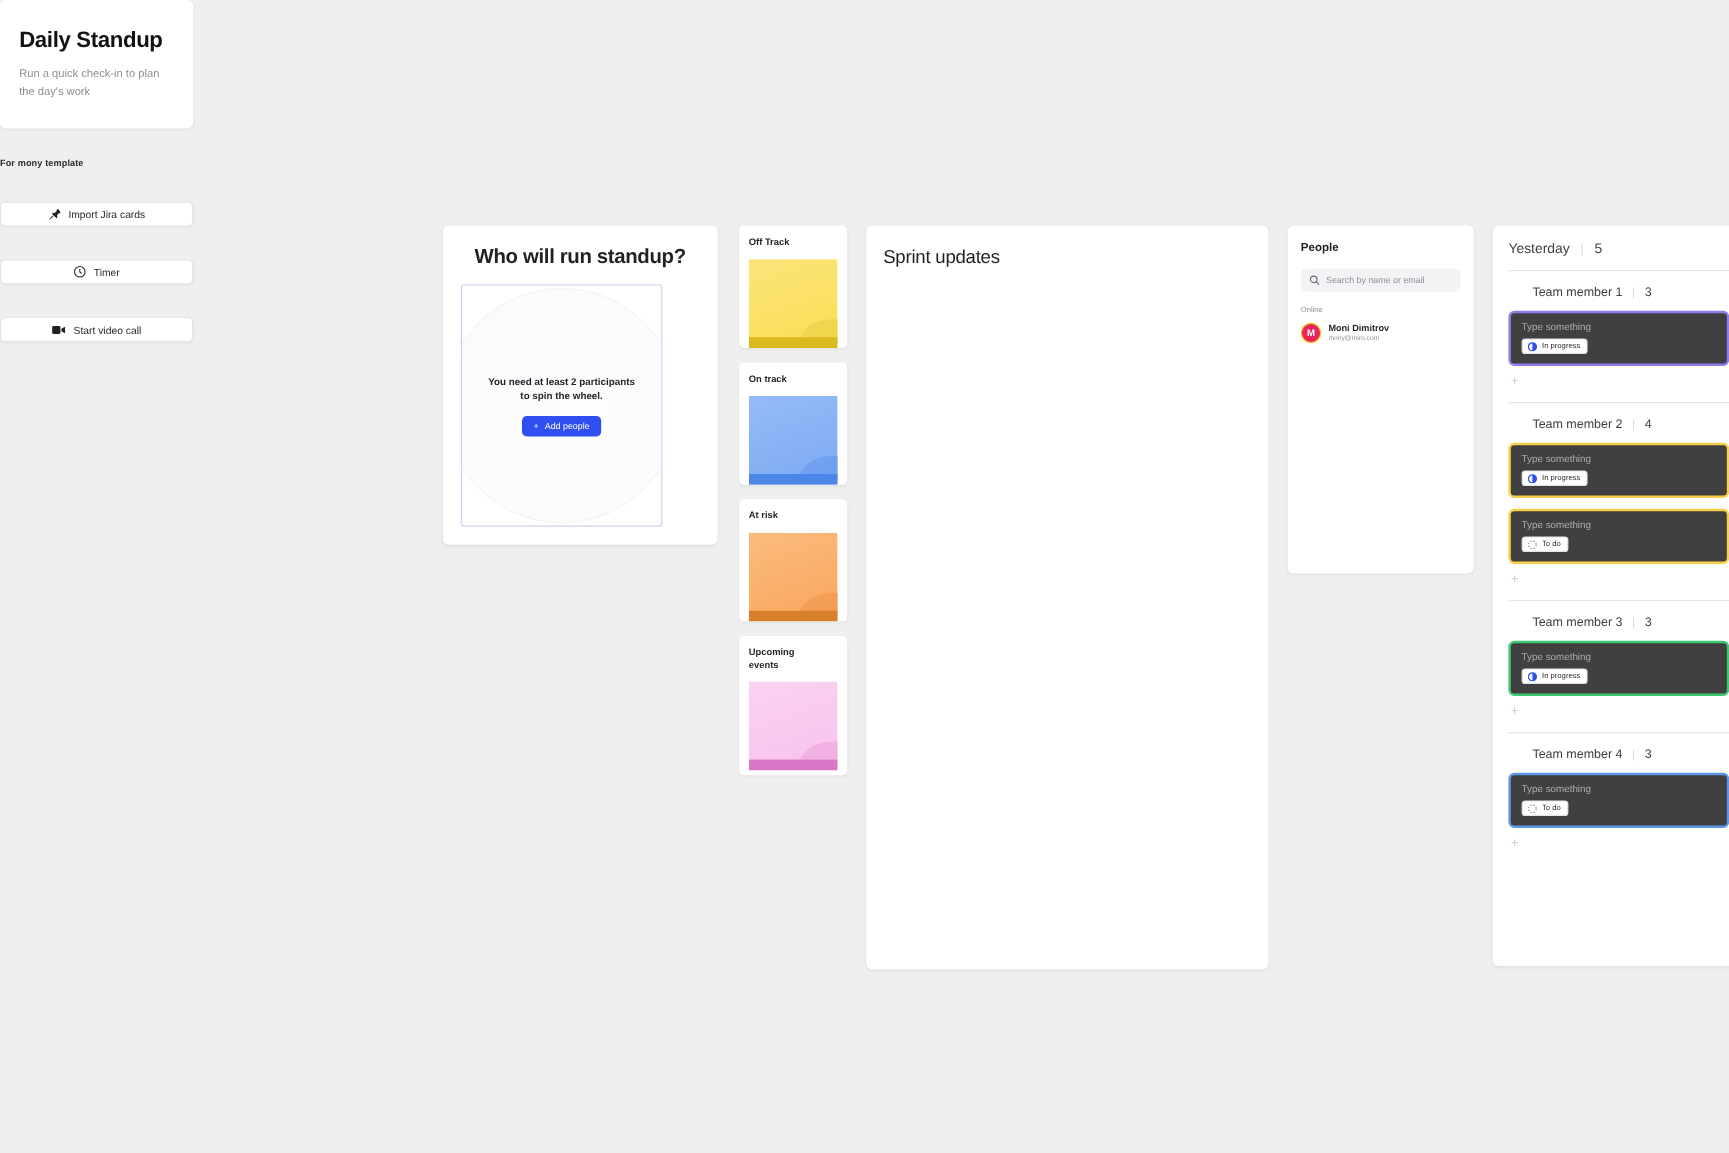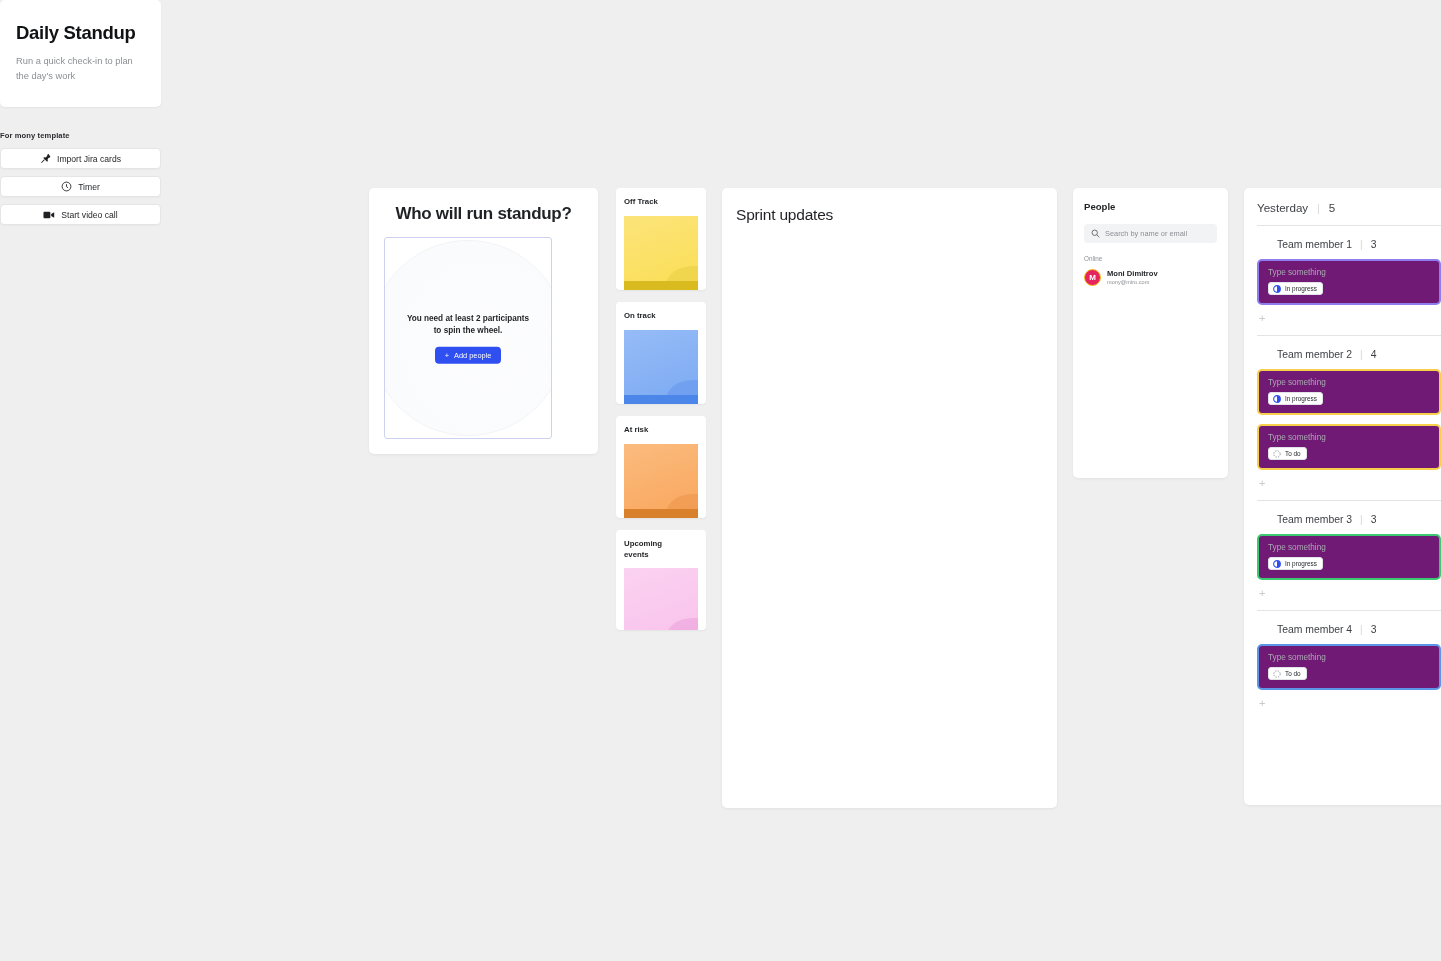--- a/index.html
+++ b/index.html
@@ -47,20 +47,21 @@
     margin-top: 24px; font-size: 7.6px; font-weight: 700;
     color: #2b2d31; letter-spacing: .1px;
   }
   .tmpl-btns { margin-top: 8px; display: flex; flex-direction: column; gap: 7px; }
   .tmpl-btn {
     height: 21px; background: #fff; border: 1px solid #e4e5e7;
     border-radius: 4px; display: flex; align-items: center;
     justify-content: center; gap: 6px;
     font-size: 8.6px; color: #1f2124; cursor: pointer;
     box-shadow: 0 1px 1px rgba(0,0,0,.03);
+    margin-top: 20px;
   }
 
   
   #wheel-panel { left: 369px; top: 188px; width: 229px; height: 266px; padding: 16px 15px; }
   .wheel-title {
     font-size: 17px; font-weight: 600; color: #1f2124;
     text-align: center; letter-spacing: -.3px;
   }
   .wheel-area {
     position: relative; margin-top: 13px; width: 168px; height: 202px;
@@ -142,21 +143,21 @@
   .day-head { display: flex; align-items: baseline; gap: 9px; }
   .day-name { font-size: 11.6px; color: #3c3f44; }
   .day-divider-v { color: #d5d7da; font-size: 10px; }
   .day-count { font-size: 11.6px; color: #3c3f44; }
   .hr { height: 1px; background: #e3e4e6; margin: 11px 0 0 0; }
   .member-head { display: flex; align-items: baseline; gap: 8px; margin-top: 13px; margin-left: 20px; }
   .member-name { font-size: 10.4px; color: #3c3f44; }
   .member-count { font-size: 10.4px; color: #3c3f44; }
   .task-card {
     margin-top: 9px; height: 46px; border-radius: 5px;
-    border: 2px solid #999; background: #701a75; padding: 7px 9px;
+    border: 2px solid #999; background: #404040; padding: 7px 9px;
   }
   .task-ph { font-size: 8.2px; color: #a9abb0; }
   .badge {
     margin-top: 5px; display: inline-flex; align-items: center; gap: 4px;
     border: 1px solid #e2e3e6; border-radius: 3px;
     padding: 1.5px 5px 1.5px 4px; background: #fff;
   }
   .badge span.t { font-size: 6.4px; color: #1f2124; font-weight: 500; }
   .plus-row { margin-top: 7px; font-size: 11px; color: #c7c9cc; padding-left: 2px; cursor: pointer; }
 
@@ -240,21 +241,21 @@
         </div>
       </div>
       <div class="sticky-card" style="height: 102px;">
         <div class="sticky-label">At risk</div>
         <div class="note">
           <div class="face" style="background:linear-gradient(160deg,#fbbb7e 0%,#f9a65c 100%)"></div>
           <div class="curl" style="background:#ef9a51;opacity:.75"></div>
           <div class="strip" style="background:#d9802c"></div>
         </div>
       </div>
-      <div class="sticky-card" style="height: 100px;">
+      <div class="sticky-card" style="height: 116px;">
         <div class="sticky-label" style="width: 52px;">Upcoming events</div>
         <div class="note">
           <div class="face" style="background:linear-gradient(160deg,#fbd2f1 0%,#f9c1ec 100%)"></div>
           <div class="curl" style="background:#eda9dd;opacity:.75"></div>
           <div class="strip" style="background:#d978c6"></div>
         </div>
       </div>
     </div>
 
   <div class="panel" id="sprint-panel">

